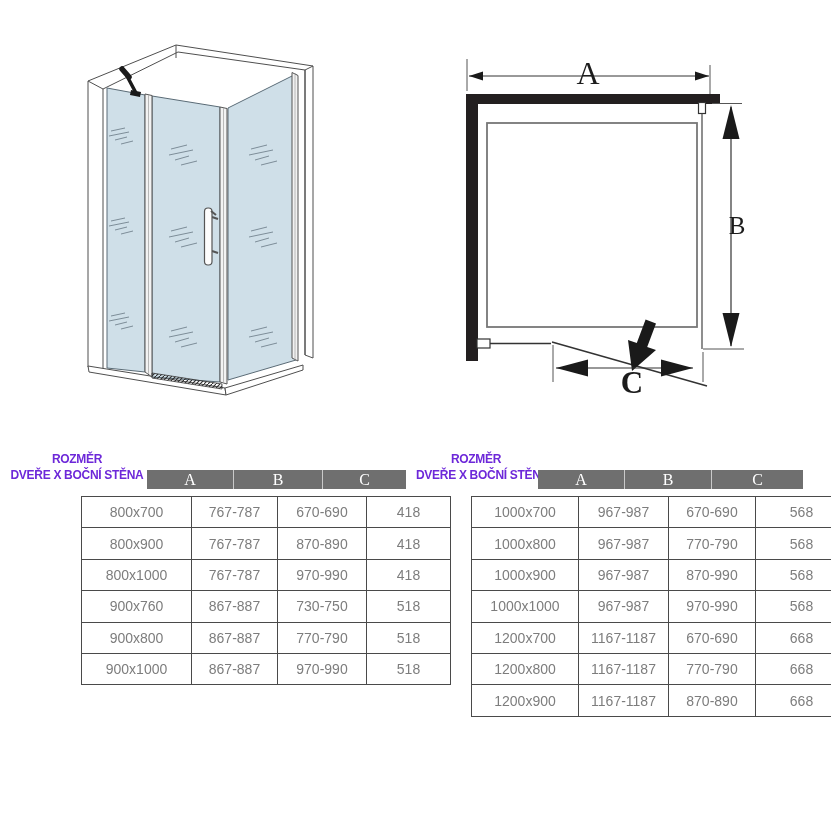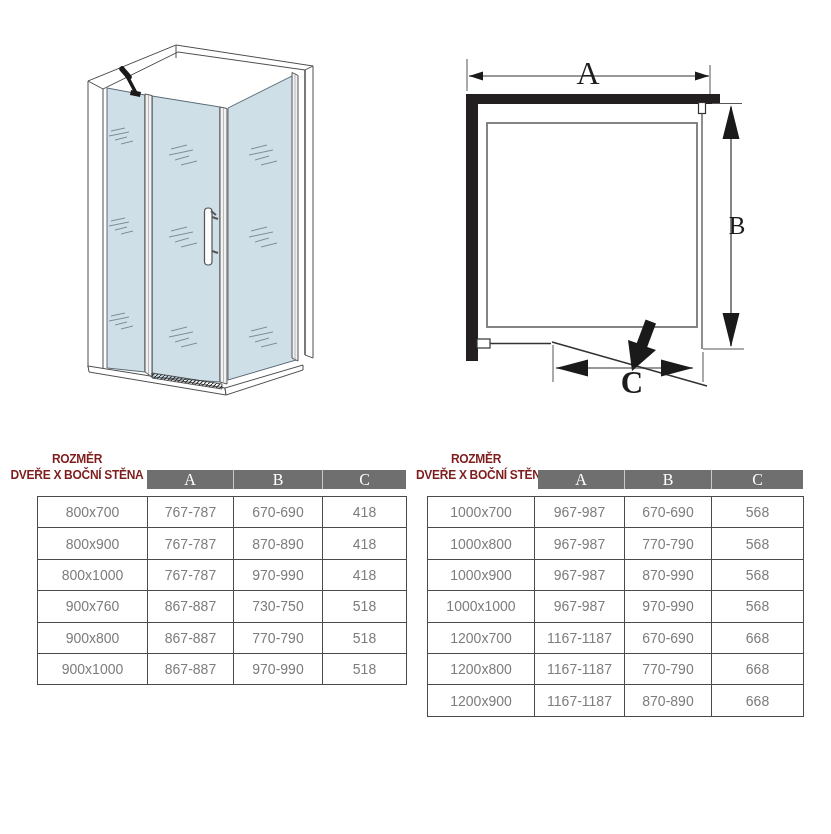--- a/index.html
+++ b/index.html
@@ -2,34 +2,34 @@
 <html><head>
 <meta charset="utf-8">
 <style>
   html,body{margin:0;padding:0;background:#fff;}
   #page{position:relative;width:831px;height:834px;background:#ffffff;overflow:hidden;
         font-family:"Liberation Sans",sans-serif;}
   svg{position:absolute;overflow:visible;}
   svg text{font-family:"Liberation Serif",serif;fill:#1c1c1c;}
 
   
-  .tbl-label{position:absolute;top:451px;text-align:center;color:#7f1d1d;
+  .tbl-label{position:absolute;top:451px;text-align:center;color:#6d28d9;
     font:bold 12px/16px "Liberation Sans",sans-serif;letter-spacing:-0.3px;white-space:nowrap;}
   .tbl-label .l1{display:block;}
   .tbl-label .l2{display:block;}
 
   
   .band{position:absolute;top:470px;height:19px;display:flex;background:#6f6f6f;}
   .band .cell{flex:none;display:flex;align-items:center;justify-content:center;
     color:#ffffff;font:16px "Liberation Serif",serif;box-sizing:border-box;
     border-left:1px solid #c9c9c9;}
   .band .cell:first-child{border-left:none;}
 
   
-  .dim-table{position:absolute;top:496px;border-collapse:collapse;table-layout:fixed;}
+  .dim-table{position:absolute;top:496px;border-collapse:collapse;table-layout:fixed;margin-left:44px;}
   .dim-table td{border:1px solid #4a4a4a;text-align:center;vertical-align:middle;
     height:30.4px;padding:0;font:14px "Liberation Sans",sans-serif;color:#7d7d7d;}
 </style>
 </head>
 <body>
 
 <div id="page">
 
   <svg style="left:50px;top:18px;" width="330" height="420" viewBox="50 18 330 420">
     <defs>

